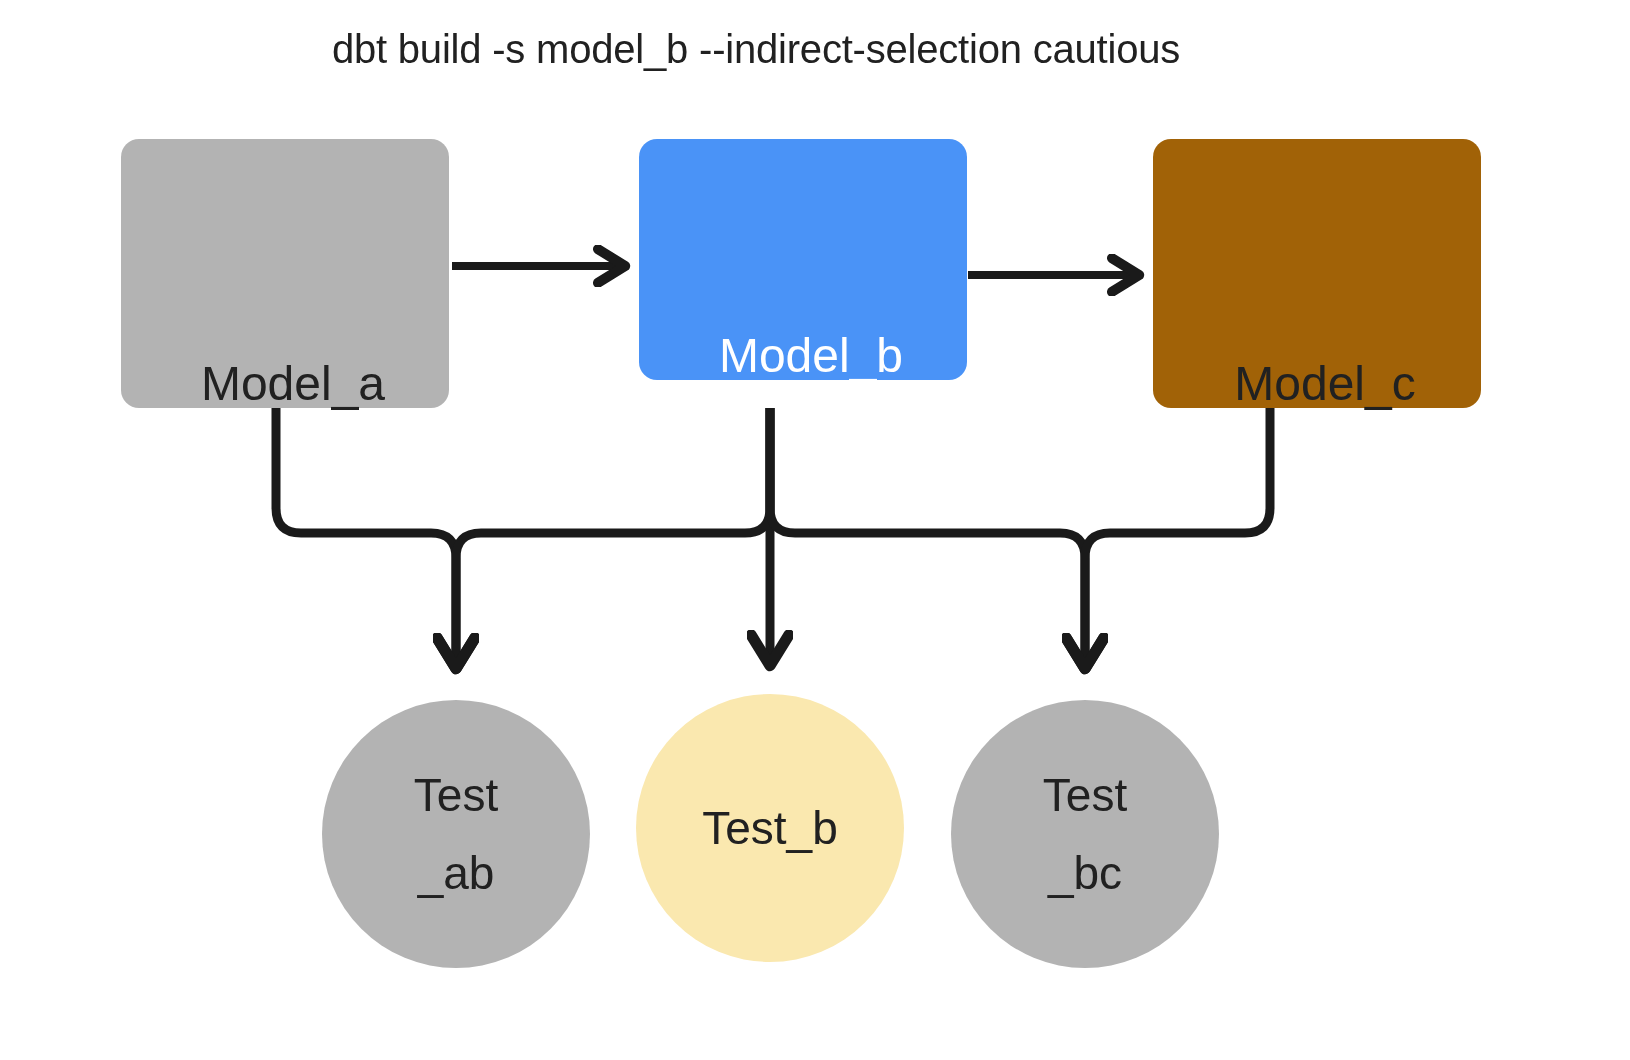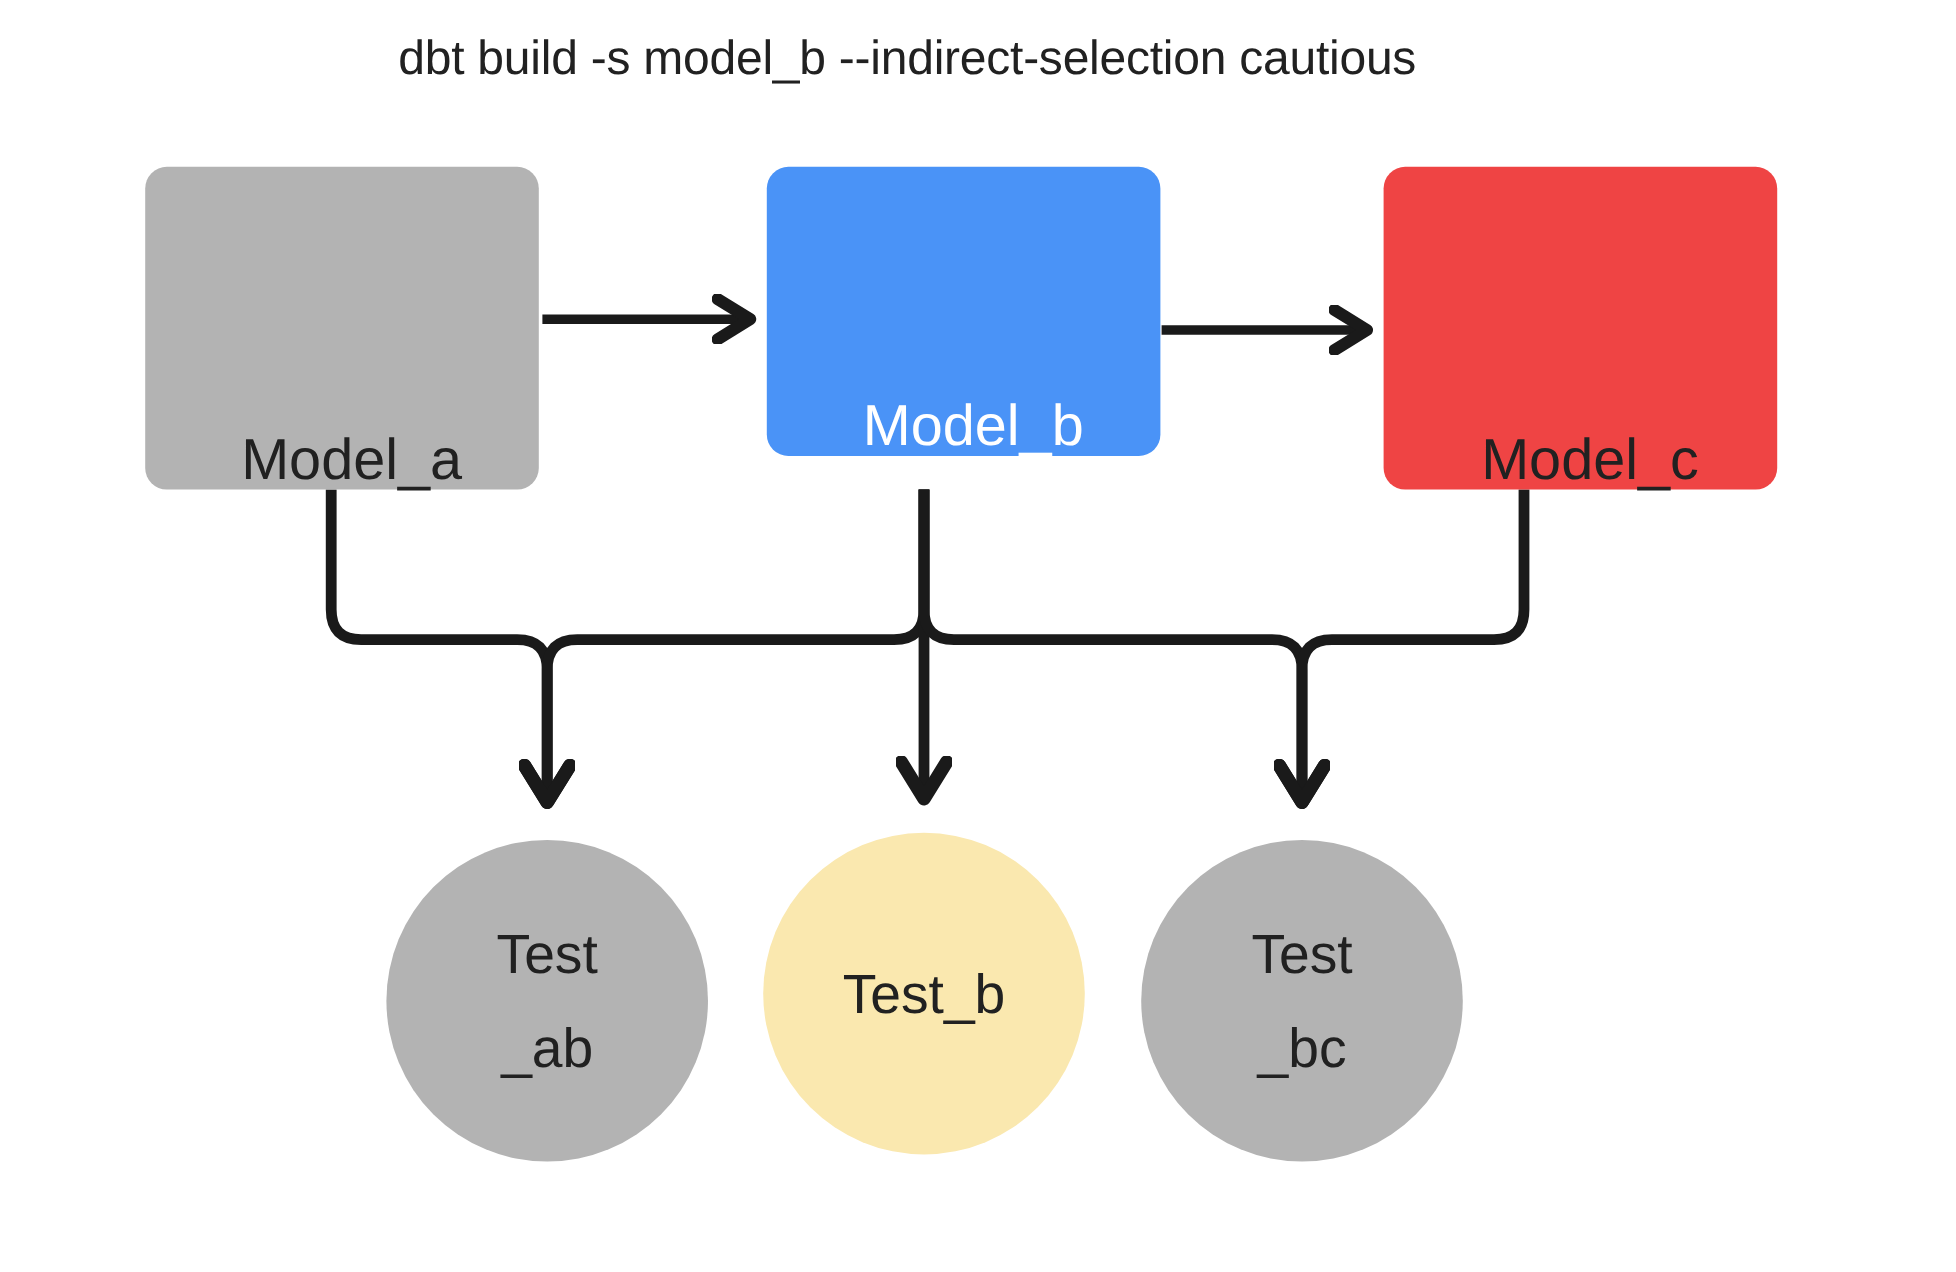--- a/index.html
+++ b/index.html
@@ -60,21 +60,21 @@
   #node-model-a {
     left: 121px;  top: 139px;  width: 328px;  height: 269px;
     background: #b3b3b3;
   }
   #node-model-b {
     left: 639px;  top: 139px;  width: 328px;  height: 241px;
     background: #4a93f7;
   }
   #node-model-c {
     left: 1153px; top: 139px;  width: 328px;  height: 269px;
-    background: #ef4444;
+    background: #a16207;
   }
   #node-model-a .model-label,
   #node-model-c .model-label { color: #212121; }
   #node-model-b .model-label { color: #ffffff; }
 
   
   .test-node {
     position: absolute;
     width: 268px;
     height: 268px;

